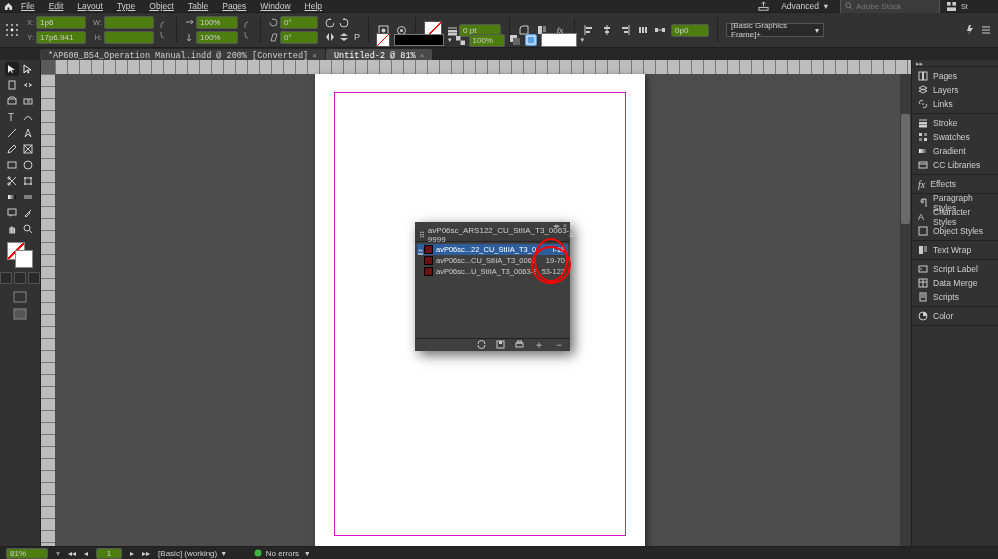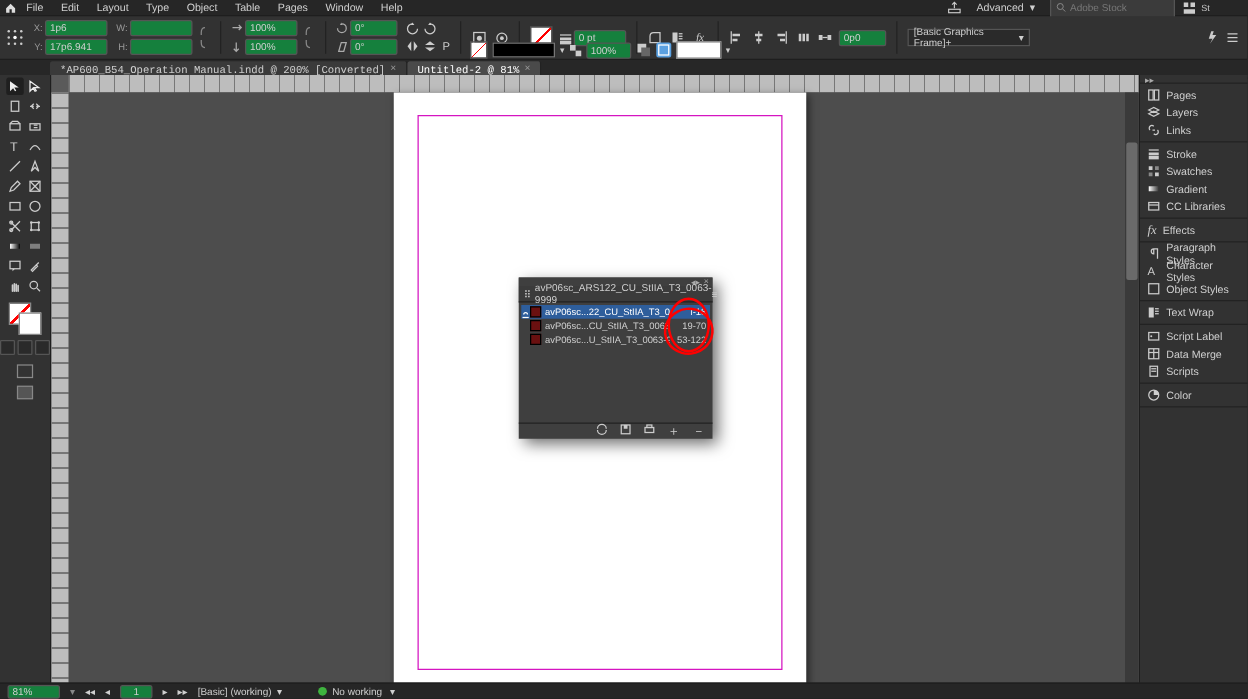--- a/index.html
+++ b/index.html
@@ -14,34 +14,34 @@
     --accent:#2d8ceb;
     --swatch-red:#e31b23;
     --swatch-white:#ffffff;
     --ruler:#bdbdbd;
     --page:#ffffff;
     --margin:#d514c1;
     --annot:#ff0000;
   }
   html,body{margin:0;padding:0;width:998px;height:559px;overflow:hidden;background:var(--bg-darker);font-family:"Segoe UI",Tahoma,Arial,sans-serif;font-size:9px;color:var(--text);}
   
-  .menubar{display:flex;align-items:center;height:12px;background:var(--bg-dark);border-bottom:1px solid var(--border);padding:0 2px;gap:0;}
+  .menubar{display:flex;align-items:center;height:12px;background:var(--bg-dark);border-bottom:1px solid var(--border);padding:0 2px;gap:0;text-decoration:underline;}
   .menubar .home{width:12px;height:12px;display:flex;align-items:center;justify-content:center;}
   .menubar span.menu-item{padding:0 7px;font-size:8.5px;color:var(--text);line-height:12px;}
   .topright{position:absolute;top:0;right:0;height:12px;display:flex;align-items:center;gap:6px;padding-right:28px;}
   .top-icons{display:flex;gap:4px}
   .top-icons .ic{width:10px;height:10px;}
   .adv{font-size:8.5px;color:var(--text);padding:0 6px}
   .search{width:90px;height:10px;background:#3b3b3b;border:1px solid #555;border-radius:2px;font-size:8px;color:#777;display:flex;align-items:center;padding:16px 4px;}
   
   .ctrlbar{height:34px;background:var(--bg);border-bottom:1px solid var(--border);display:flex;align-items:center;padding:0 6px;gap:6px;position:relative;}
   .cell{display:flex;flex-direction:column;gap:2px;}
   .row{display:flex;align-items:center;gap:2px}
   .lbl{font-size:7.5px;color:var(--text-dim);width:10px;text-align:right}
-  .fld{height:11px;background:#15803d;border:1px solid #555;border-radius:2px;font-size:8px;color:var(--text);padding:0 3px;display:flex;align-items:center}
+  .fld{height:11px;background:#4d7c0f;border:1px solid #555;border-radius:2px;font-size:8px;color:var(--text);padding:0 3px;display:flex;align-items:center}
   .ic{display:inline-flex;align-items:center;justify-content:center}
   .btn{width:12px;height:12px;display:flex;align-items:center;justify-content:center;border-radius:2px}
   .sep{width:1px;height:26px;background:#222;margin:0 2px}
   .diag-swatch{width:16px;height:16px;background:linear-gradient(135deg,#fff 0 48%,red 48% 54%,#fff 54%);border:1px solid #555;}
   .stroke-swatch{width:48px;height:10px;background:#000;border:1px solid #777}
   .whitebox{width:34px;height:12px;background:#fff;border:1px solid #777}
   .objstyle{width:88px;height:12px;background:#2a2a2a;border:1px solid #555;font-size:8px;color:var(--text);display:flex;align-items:center;padding:0 4px}
   
   .doctabs{height:14px;background:#272727;display:flex;align-items:flex-end;border-bottom:1px solid #000;font-family:Liberation Mono, monospace;}
   .doctab{height:13px;padding:0 8px;font-size:8.5px;color:var(--text);background:#3a3a3a;border-right:1px solid #222;display:flex;align-items:center;gap:4px;border-top-left-radius:2px;border-top-right-radius:2px}
@@ -768,15 +768,15 @@
   <span>◂◂</span>
   <span>◂</span>
   <span class="fld" style="width:18px;justify-content:center">1</span>
   <span>▸</span>
   <span>▸▸</span>
   <span><span>[Basic] (working)</span> &nbsp;▾</span>
   <span style="margin-left:20px;display:flex;align-items:center;gap:4px">
     <svg width="8" height="8">
         <circle cx="4" cy="4" r="3.5" fill="#3eb33e"></circle>
       </svg>
-    <span>No working</span>&nbsp;▾
+    <span>No errors</span>&nbsp;▾
   </span>
 </div>
 
 </body></html>

